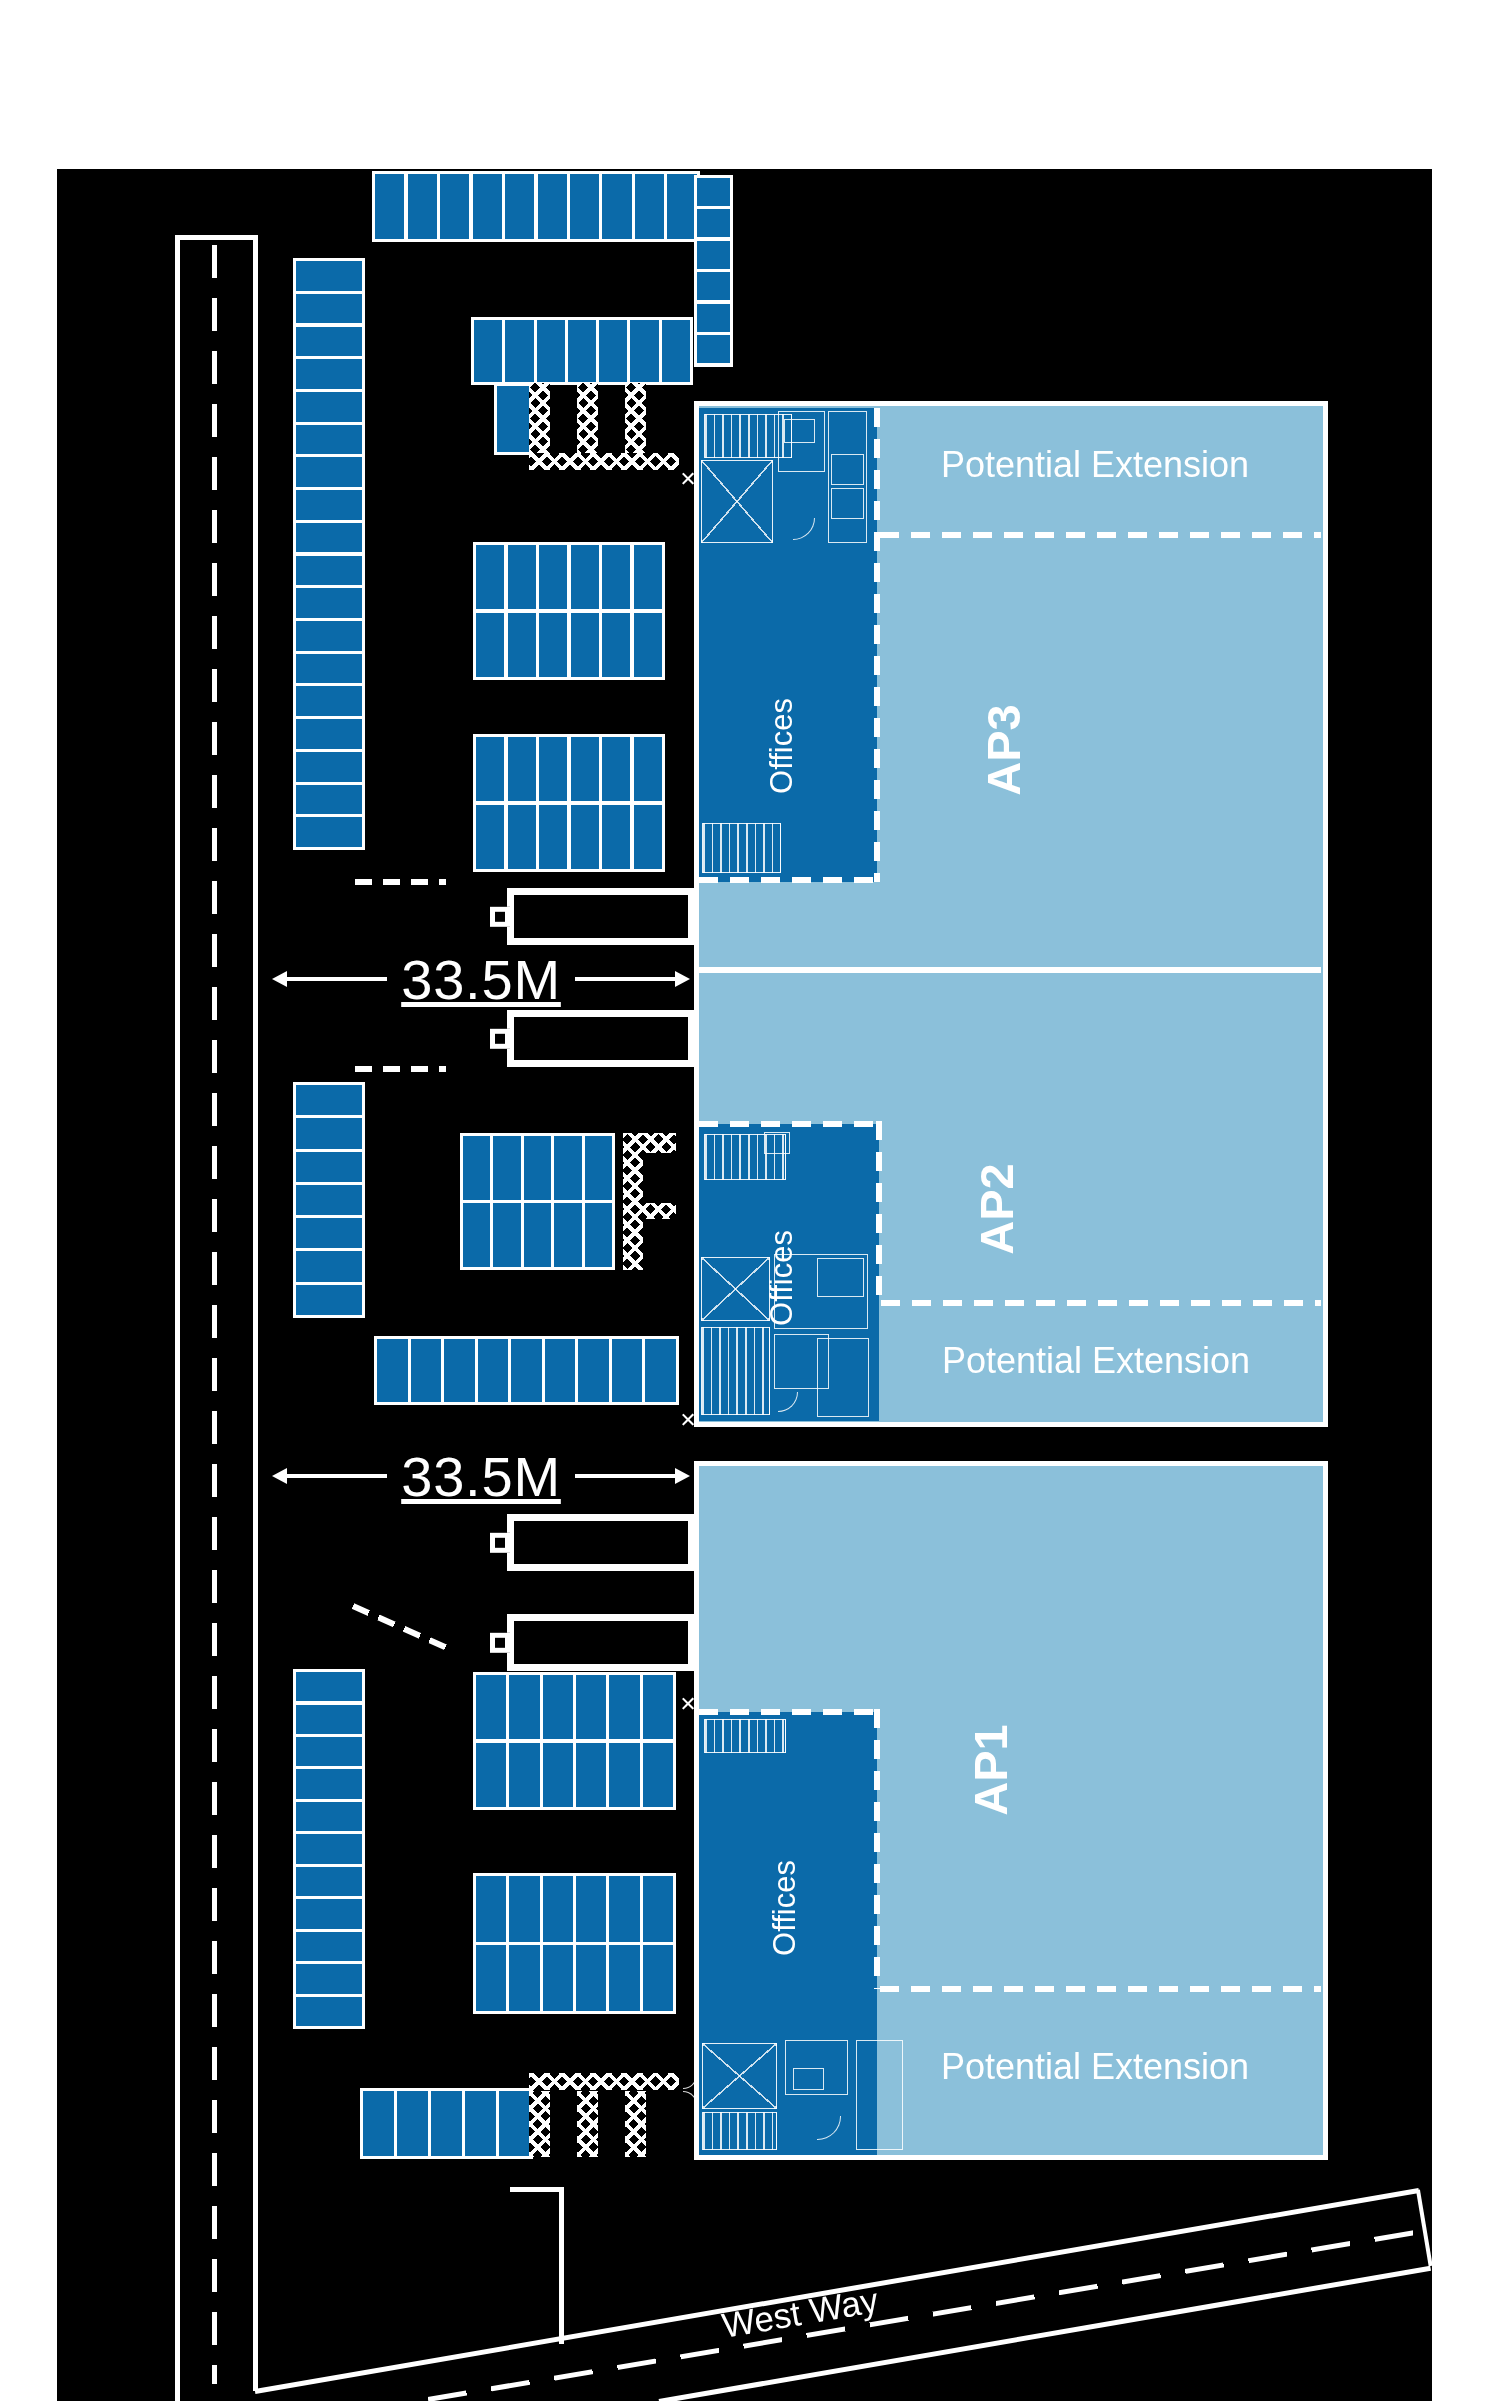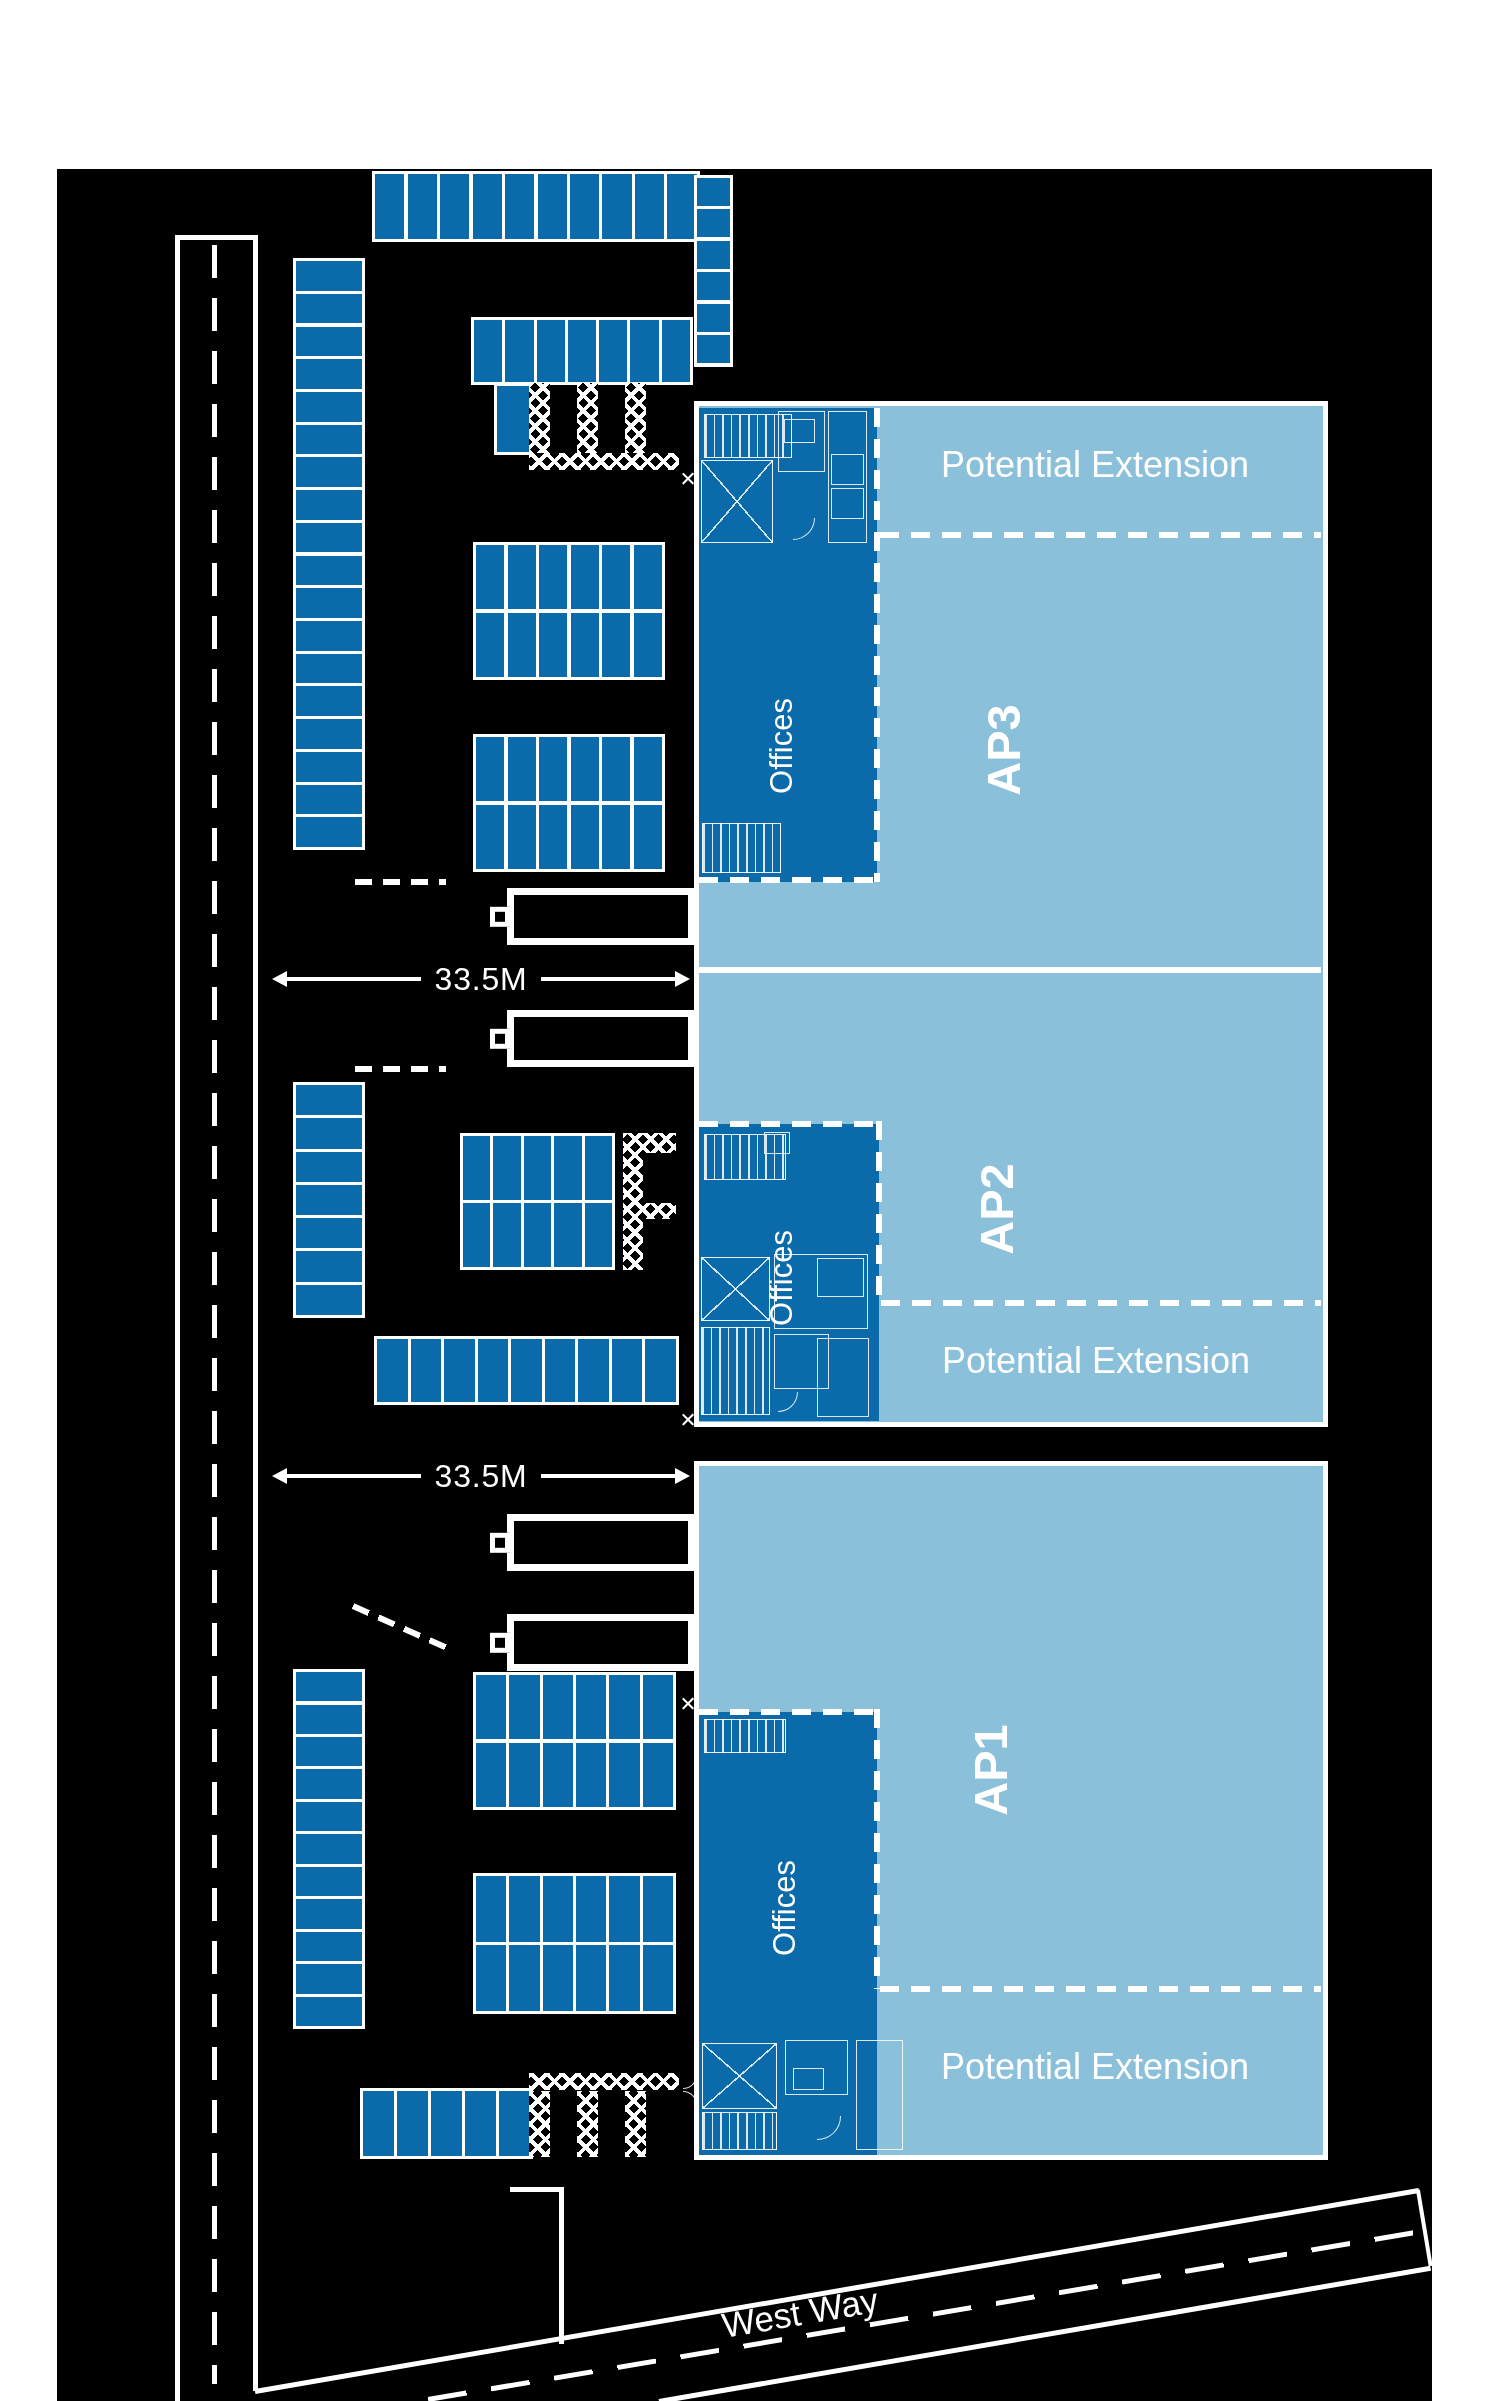--- a/index.html
+++ b/index.html
@@ -28,21 +28,21 @@
   .hatch{position:absolute;background-color:#000;
     background-image:repeating-linear-gradient(45deg,#fff 0 3.9px,transparent 3.9px 11px),
                      repeating-linear-gradient(135deg,#fff 0 3.9px,transparent 3.9px 11px);}
   
   .bay{position:absolute;border:7px solid #fff;background:#000;box-sizing:border-box;}
   .bay .sq{position:absolute;left:-24px;top:50%;transform:translateY(-50%);width:20.4px;height:20.4px;
            border:5.5px solid #fff;background:#000;box-sizing:border-box;}
   
   .dim{position:absolute;display:flex;align-items:center;color:#fff;}
   .dim .ln{flex:1;height:3.9px;background:#fff;}
-  .dim .txt{font-size:32px;padding:0 14px;letter-spacing:0.8px;}
+  .dim .txt{font-size:56px;padding:0 14px;letter-spacing:0.8px;text-decoration:underline;}
   .ah{width:0;height:0;border-top:8.6px solid transparent;border-bottom:8.6px solid transparent;}
   .ah.l{border-right:15.7px solid #fff;}
   .ah.r{border-left:15.7px solid #fff;}
   
   .lbl{position:absolute;color:#fff;white-space:nowrap;transform:translate(-50%,-50%);}
   .pe{font-size:36px;}
   .ap{font-size:47px;font-weight:700;transform:translate(-50%,-50%) rotate(-90deg);}
   .off{font-size:31px;transform:translate(-50%,-50%) rotate(-90deg);}
   .ww{font-size:35px;}
   .mark{position:absolute;color:#fff;font-size:20.4px;transform:translate(-50%,-50%);}

